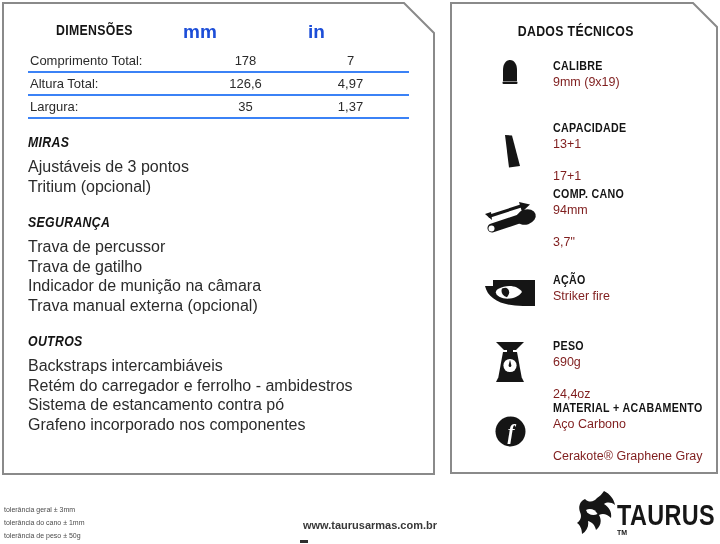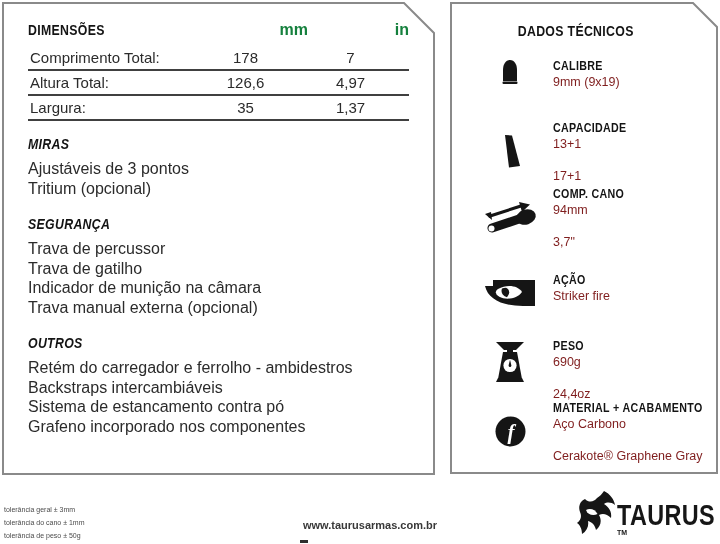--- a/index.html
+++ b/index.html
@@ -9,23 +9,23 @@
   svg{display:block;}
   .panel-outline{position:absolute;pointer-events:none;}
   .cond{display:inline-block;font-weight:700;color:#141414;
         transform:scaleX(.82);transform-origin:0 50%;letter-spacing:.4px;white-space:nowrap;}
   .cond-c{transform-origin:50% 50%;}
 
   
   .lp-content{position:absolute;left:28px;top:16px;width:382px;}
   .dim-table{display:grid;grid-template-columns:155px 125px 101px;width:381px;}
   .dim-head{padding:5px 0 7px 0;font-weight:700;}
-  .dim-head.lbl{font-size:15px;}
-  .dim-head.num{font-size:16px;text-align:right;color:#15803d;}
-  .dim-cell{border-bottom:2px solid #404040;padding:3px 0 3px 0;font-size:15px;}
+  .dim-head.lbl{font-size:15px;margin-left:28px;}
+  .dim-head.num{font-size:19px;text-align:left;color:#1d4ed8;}
+  .dim-cell{border-bottom:2px solid #3b82f6;padding:3px 0 3px 0;font-size:13px;}
   .dim-cell.lbl{padding-left:2px;}
   .dim-cell.num{text-align:center;}
   .dim-cell.in{padding-right:16px;}
   .sec-h{margin:0;font-size:15px;font-style:italic;}
   .sec-h.m1{margin-top:14px;}
   .sec-h.m2{margin-top:17px;}
   .sec-items{margin-top:7px;}
   .sec-items div{font-size:16px;line-height:19.5px;color:#2b2b2b;}
 
   
@@ -89,22 +89,22 @@
   <h3 class="sec-h m2"><span class="cond">SEGURANÇA</span></h3>
   <div class="sec-items">
     <div>Trava de percussor</div>
     <div>Trava de gatilho</div>
     <div>Indicador de munição na câmara</div>
     <div>Trava manual externa (opcional)</div>
   </div>
 
   <h3 class="sec-h m2"><span class="cond">OUTROS</span></h3>
   <div class="sec-items">
+    <div>Backstraps intercambiáveis</div>
     <div>Retém do carregador e ferrolho - ambidestros</div>
-    <div>Backstraps intercambiáveis</div>
     <div>Sistema de estancamento contra pó</div>
     <div>Grafeno incorporado nos componentes</div>
   </div>
 </div>
 
 <div class="rp-title">
   <span class="cond cond-c">DADOS TÉCNICOS</span>
 </div>
 
 <div class="spec" style="top:58px">

